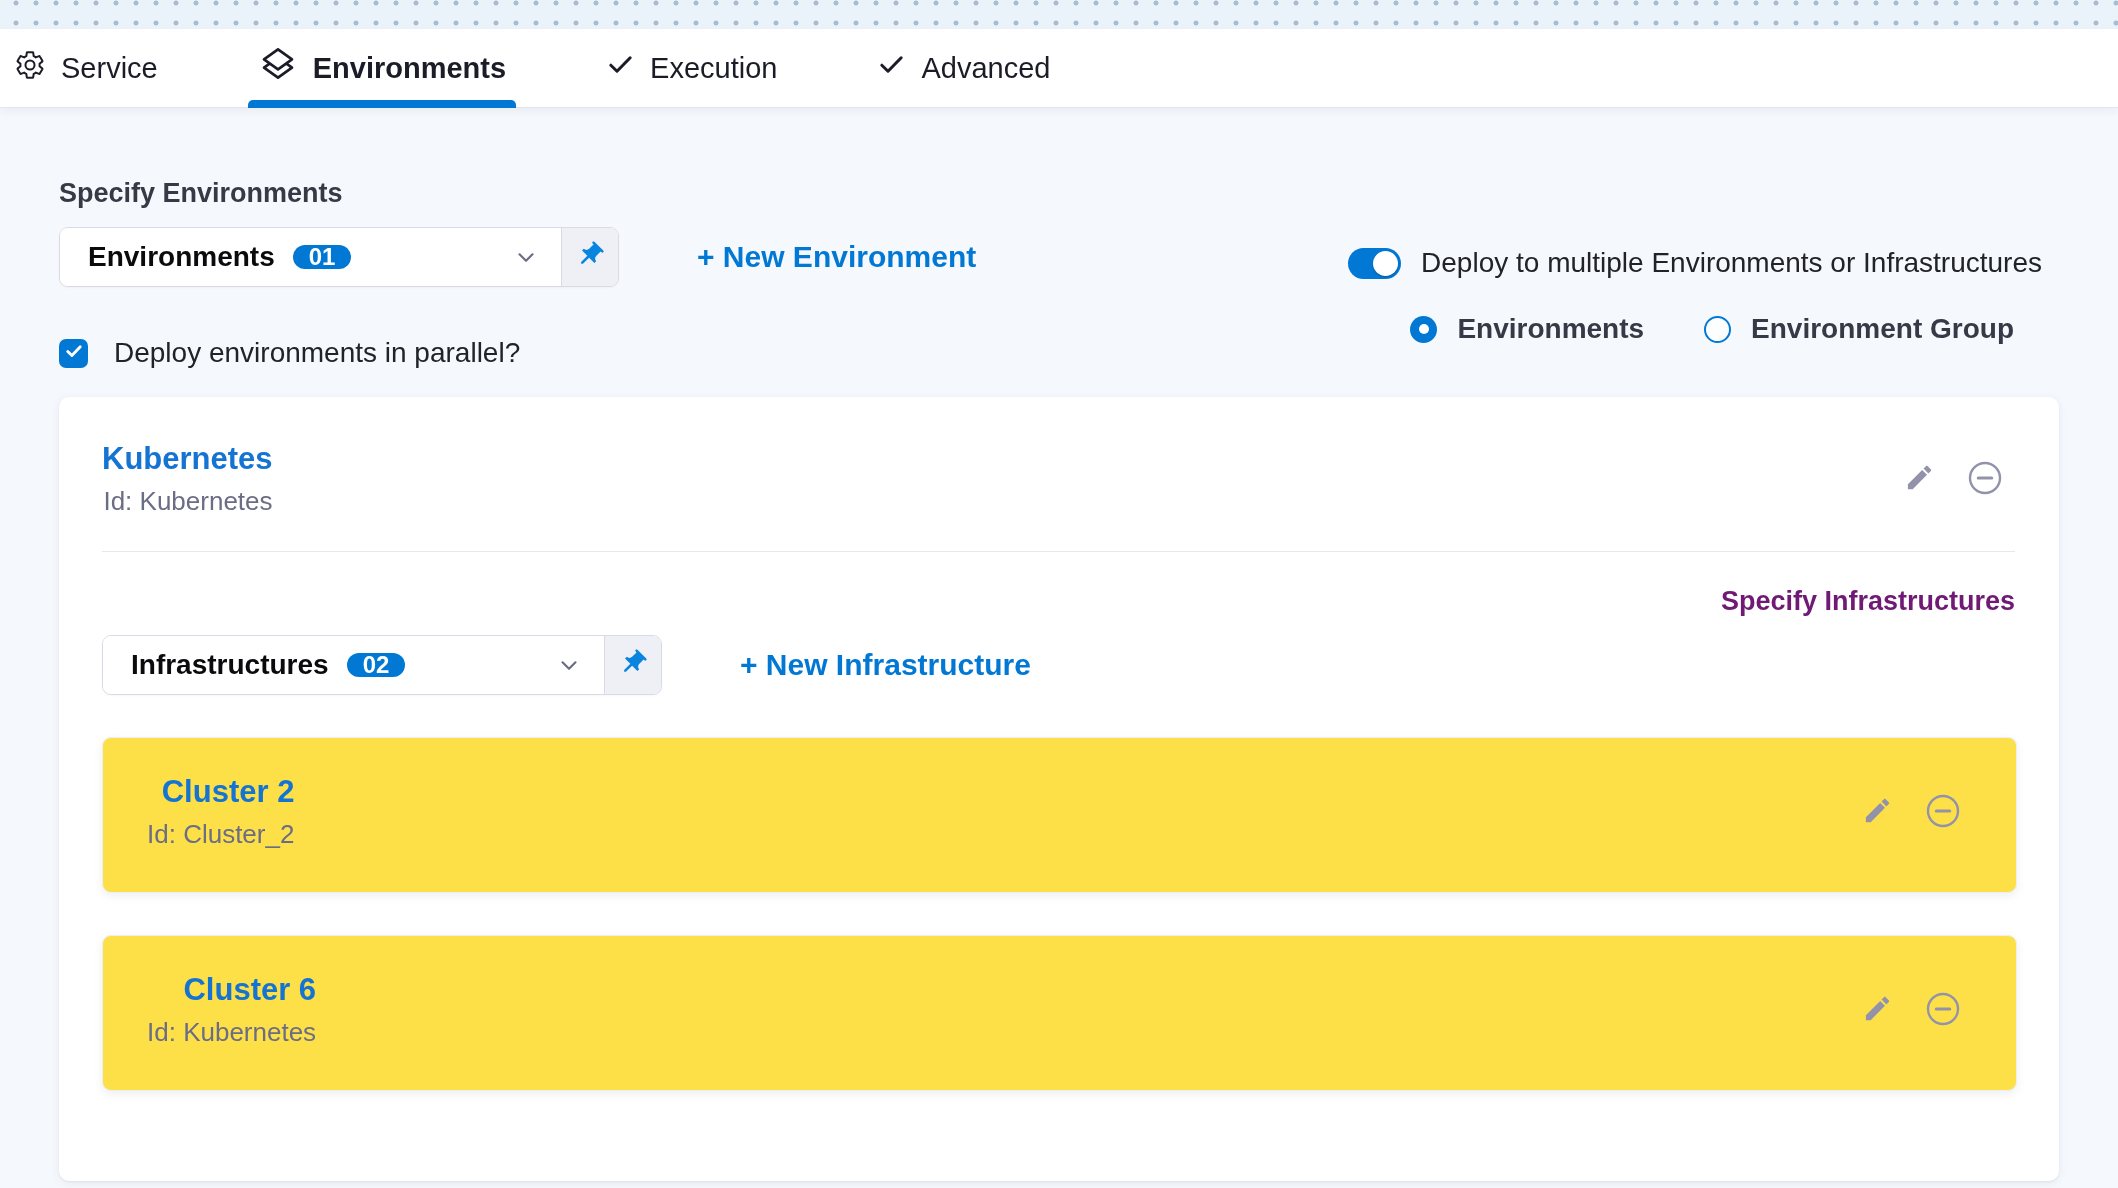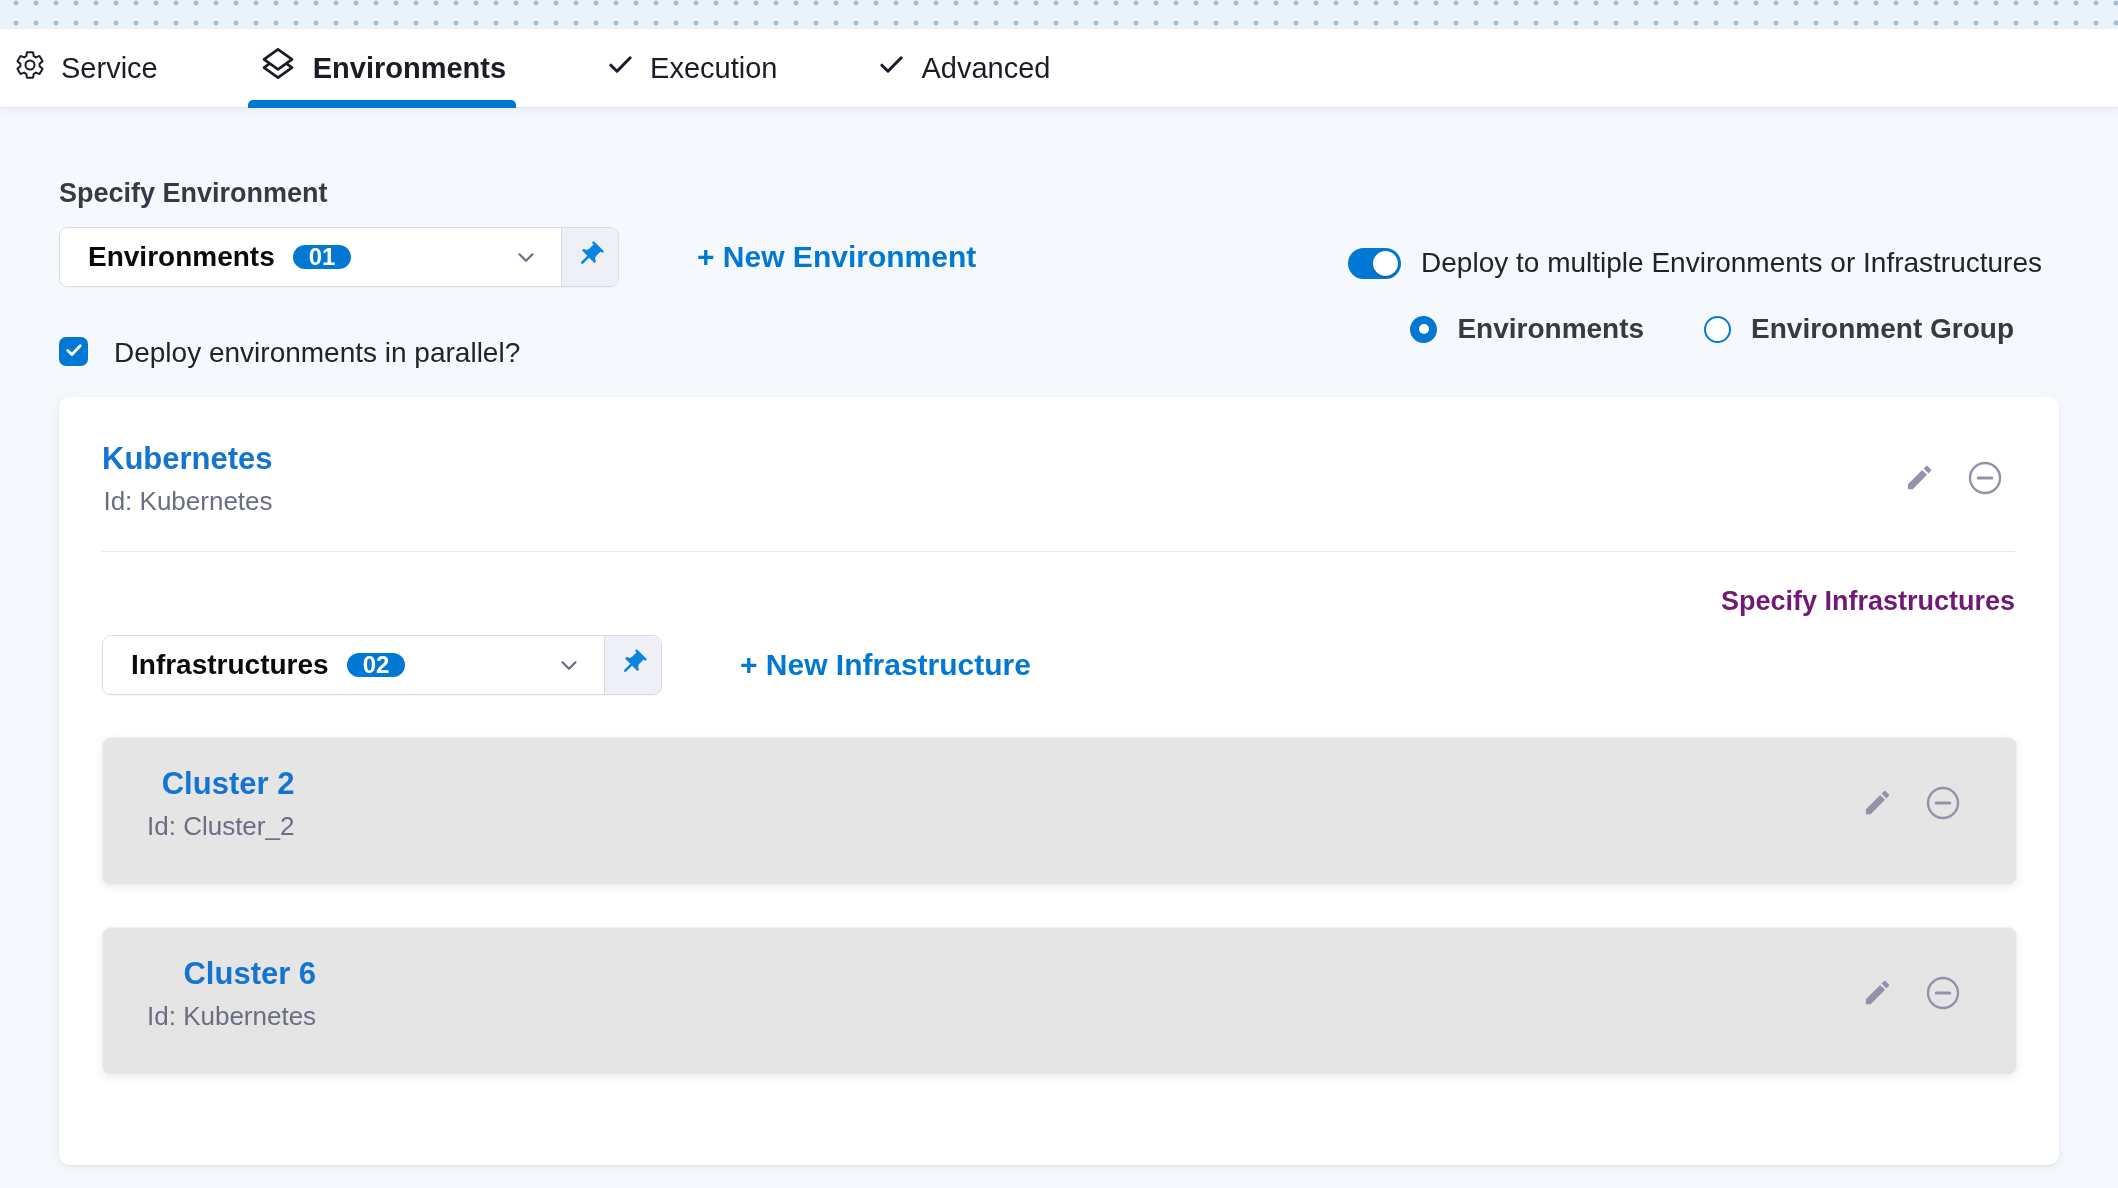--- a/index.html
+++ b/index.html
@@ -184,20 +184,21 @@
   .radio.unchecked {
     background:#fdfeff;
     border:2.5px solid #0278d5;
   }
   .radio-label { font-size:28px; font-weight:600; color:#383946; }
 
   
   .checkbox-row {
     margin-top:50px;
     display:flex;
+    align-items:center;
     gap:26px;
   }
   .checkbox {
     width:29px; height:29px;
     border-radius:7px;
     background:#0278d5;
     display:flex;
     align-items:center;
     justify-content:center;
     cursor:pointer;
@@ -248,23 +249,23 @@
     margin-top:34px;
     font-size:27px;
     font-weight:700;
     color:#701a75;
   }
 
   .cluster-card {
     margin-top:42px;
     border:1px solid #eeeef3;
     border-radius:9px;
-    background:#e5e5e5;
+    background:#fde047;
     box-shadow:0 3px 8px rgba(96,97,112,0.10);
-    padding:28px 44px 42px 44px;
+    padding:36px 44px 42px 44px;
     width:1915px;
   }
   .cluster-card .entity-actions { padding-right:11px; }
 </style>
 </head>
 <body>
 
 <div class="dotband"></div>
 
 <div class="tabbar">
@@ -305,21 +306,21 @@
           <path d="M4 12.6l5.1 5L20 6.4" fill="none" stroke="#1c1c28" stroke-width="2.5" stroke-linecap="round" stroke-linejoin="round"></path>
         </svg>
     </span>
     <span>Advanced</span>
   </div>
 
 </div>
 
 <div class="content">
 
-  <div class="section-heading">Specify Environment</div>
+  <div class="section-heading">Specify Environments</div>
 
   <div class="select-row">
     <div class="select-wrap">
       <div class="select-main">
         <span class="select-label">Environments</span>
         <span class="count-badge">01</span>
         <span class="select-chevron">
           <svg width="26" height="26" viewBox="0 0 24 24">
               <path d="M6 9.5l6 6 6-6" fill="none" stroke="#6b6d85" stroke-width="2" stroke-linecap="round" stroke-linejoin="round"></path>
             </svg>

